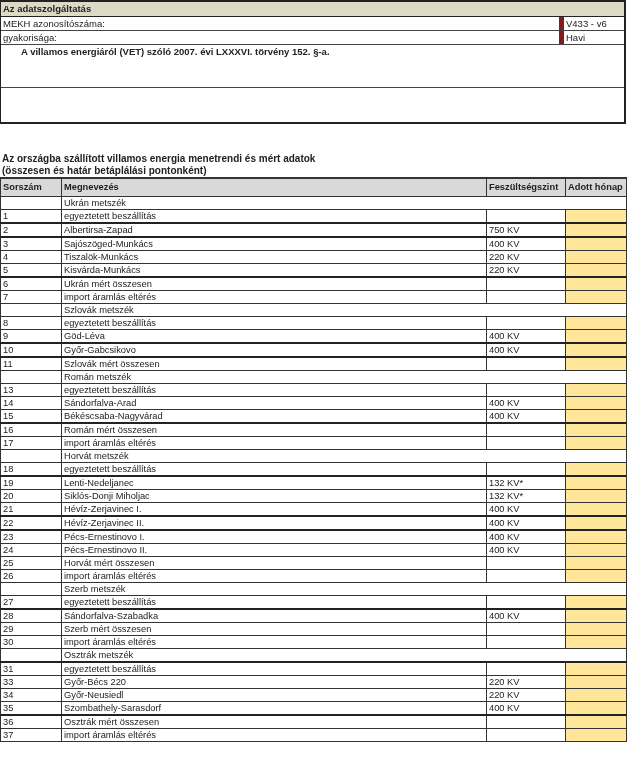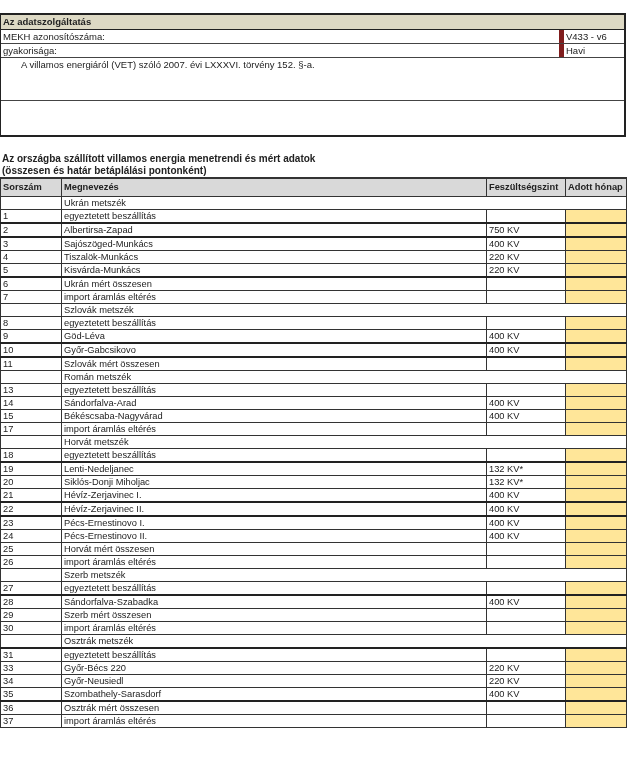--- a/index.html
+++ b/index.html
@@ -8,34 +8,34 @@
     font-family: "Liberation Sans", "DejaVu Sans", sans-serif;
     font-size: 9.5px; color: #222;
   }
   .top-tab {
     position: absolute; left: 372px; top: 0; width: 48px; height: 2px; background: #fff;
   }
   
   .info {
     position: absolute; left: 0; top: 0; width: 626px;
     border: 1px solid #222; border-top: 2px solid #222; border-bottom: 2px solid #222;
-    border-right: 2px solid #222; box-sizing: border-box; height: 124px; margin-top: 13px;
+    border-right: 2px solid #222; box-sizing: border-box; height: 124px;
   }
   .info-title {
     height: 14px; background: #ddd9c4; border-bottom: 1px solid #222;
     font-weight: bold; padding-left: 2px; line-height: 14px; font-size: 9.5px;
   }
   .info-row {
     display: flex; height: 13px; border-bottom: 1px solid #444; line-height: 13px; align-items: center;
   }
   .info-row .lbl { flex: 1; padding-left: 2px; }
   .info-row .val { width: 58px; border-left: 5px solid #7f1d1d; padding-left: 2px; }
   .info-block { border-bottom: 1px solid #444; position: relative; }
   .info-block .lbl { padding-left: 2px; line-height: 13px; }
-  .info-block .txt { padding-left: 20px; line-height: 14px; }
+  .info-block .txt { padding-left: 20px; line-height: 14px; font-weight: bold; }
   .jog { height: 42px; }
   .telj { height: 36px; border-bottom: none; }
 
   
   .caption {
     position: absolute; left: 2px; top: 153px; line-height: 12px; font-size: 10px; font-weight: bold;
   }
   table.main {
     position: absolute; left: 0; top: 177px; width: 626px;
     border-collapse: collapse; table-layout: fixed;
@@ -186,20 +186,26 @@
         <td>Sándorfalva-Arad</td>
         <td>400 KV</td>
         <td class="yel"></td>
       </tr>
       <tr>
         <td>15</td>
         <td>Békéscsaba-Nagyvárad</td>
         <td>400 KV</td>
         <td class="yel"></td>
       </tr>
+      <tr class="thick">
+        <td>16</td>
+        <td>Román mért összesen</td>
+        <td></td>
+        <td class="yel"></td>
+      </tr>
       <tr>
         <td>17</td>
         <td>import áramlás eltérés</td>
         <td></td>
         <td class="yel"></td>
       </tr>
       <tr class="section">
         <td class="blank"></td>
         <td colspan="3">Horvát metszék</td>
       </tr>

